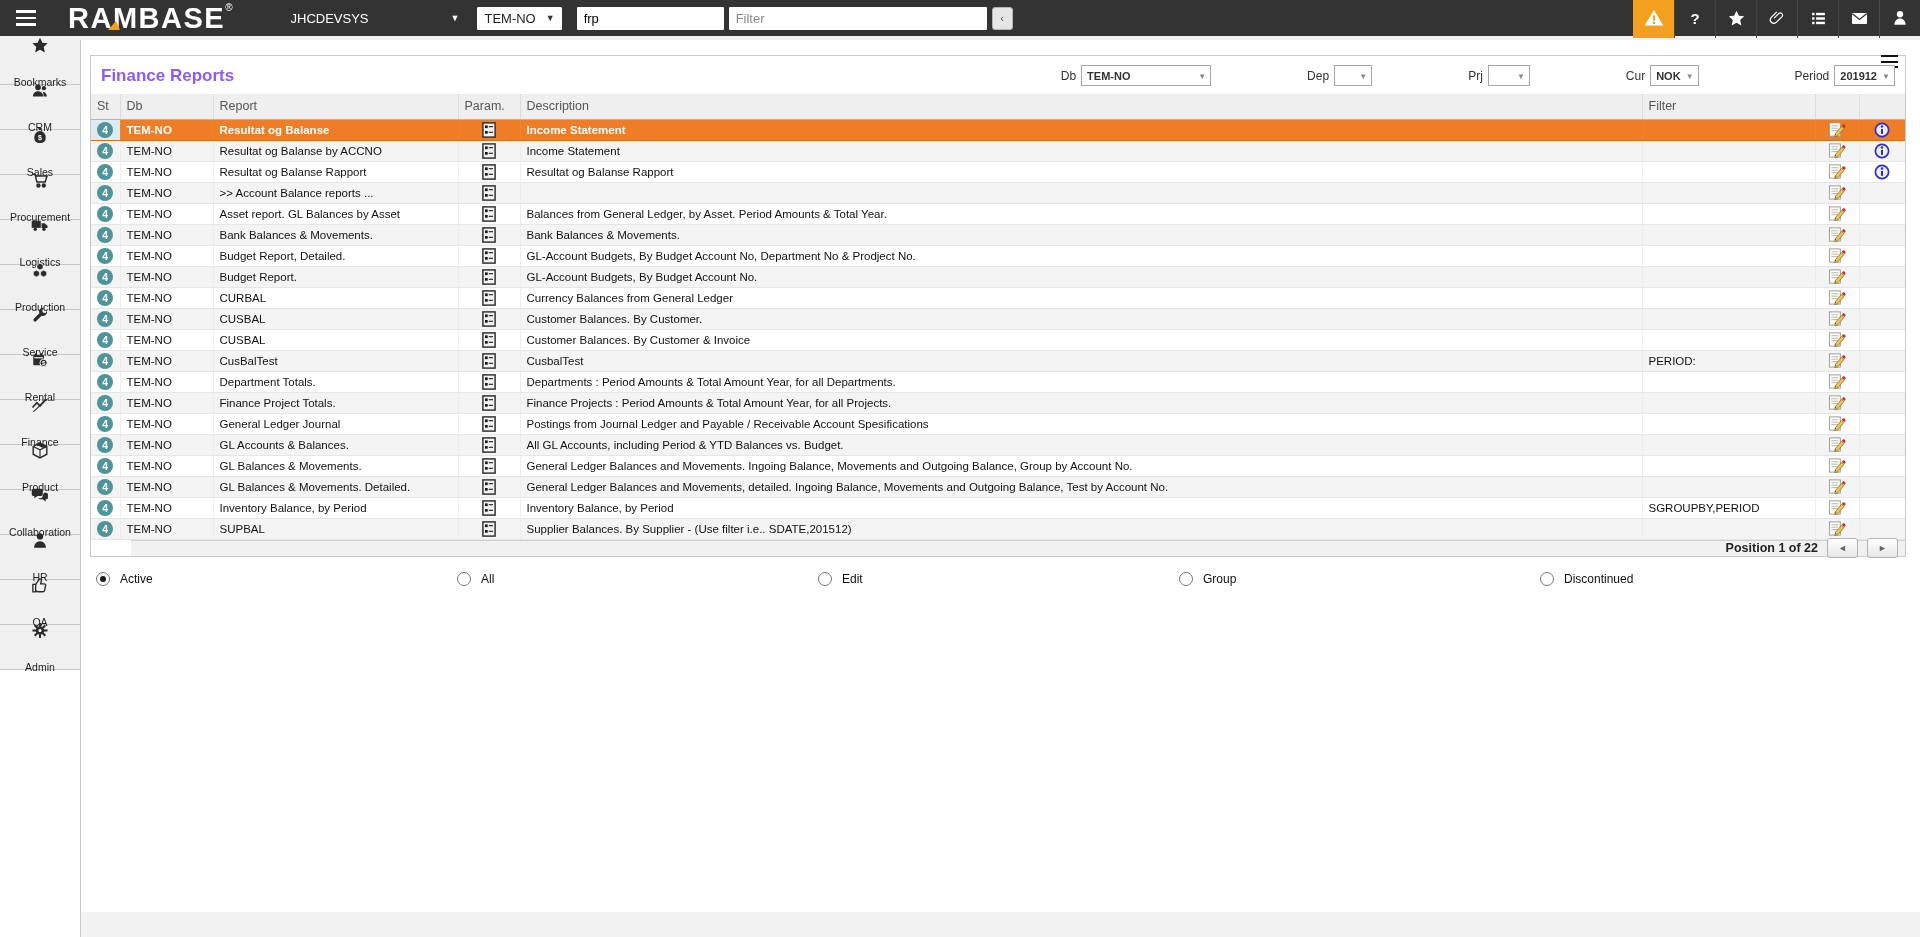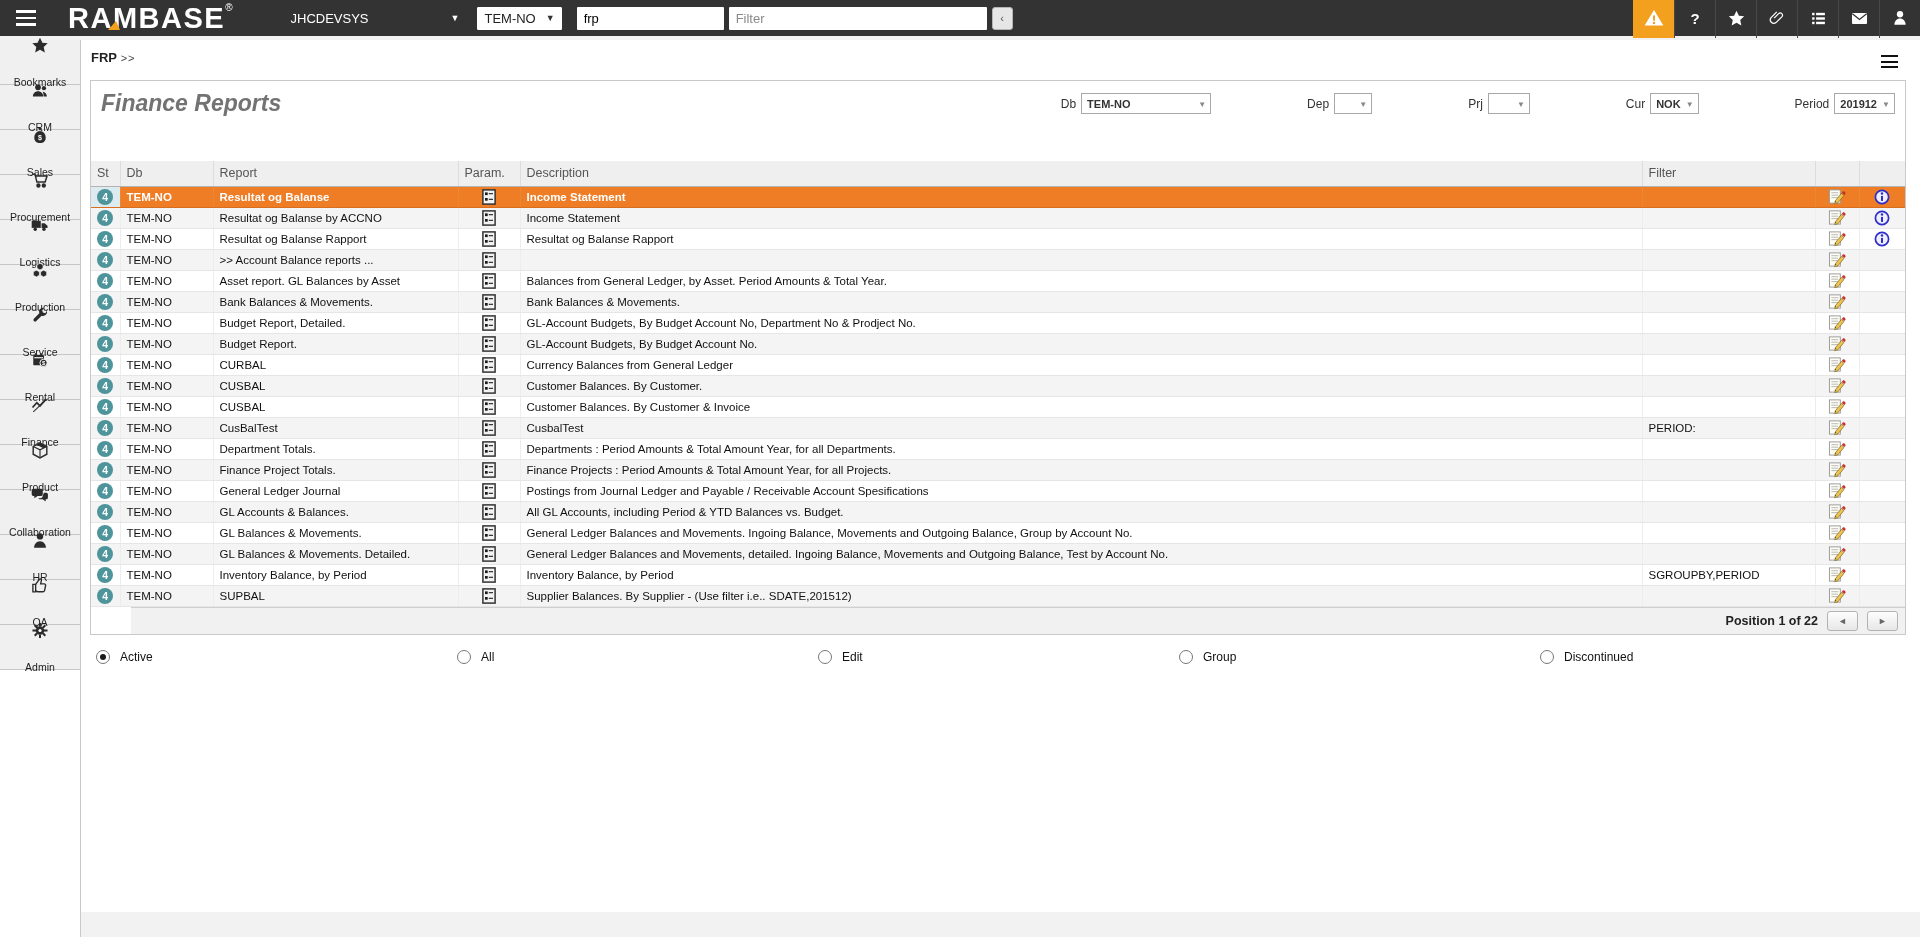--- a/index.html
+++ b/index.html
@@ -42,43 +42,43 @@
   
   .content { position:absolute; top:40px; left:81px; width:1839px; height:872px; background:#fff; }
   .breadcrumb { padding:10px 0 0 10px; font-size:13px; }
   .breadcrumb b { font-weight:bold; }
   .breadcrumb .arrows { color:#444; font-size:11px; letter-spacing:1px; }
   .content-menu { position:absolute; top:15px; right:22px; display:flex; flex-direction:column; gap:3.5px; cursor:pointer; }
   .content-menu span { width:17px; height:2px; background:#111; }
 
   .panel { margin:15px 14px 0 9px; border:1px solid #c9c9c9; background:#fff; }
   .panel-head { display:flex; align-items:center; padding:9px 10px 8px 10px; }
-  .panel-title { font-size:23px; font-weight:bold; color:#737373;font-style:italic; }
+  .panel-title { font-size:17px; font-weight:bold; color:#8b5cf6; }
   .controls { margin-left:auto; display:flex; align-items:center; }
   .control { display:flex; align-items:center; margin-left:96px; font-size:12px; color:#333; }
   .control .box { border:1px solid #a8a8a8; height:21px; margin-left:5px; display:flex; align-items:center;
     padding:0 17px 0 5px; position:relative; font-weight:bold; font-size:11px; background:#fff; cursor:pointer; }
   .control .box .caret { position:absolute; right:4px; top:6px; font-size:8px; color:#888; font-weight:normal; }
 
-  table { width:100%; border-collapse:collapse; table-layout:fixed;margin-top:36px; }
+  table { width:100%; border-collapse:collapse; table-layout:fixed; }
   th { height:25px; background:#efefef; border-bottom:1px solid #b3b3b3; border-right:1px solid #dcdcdc;
     font-weight:normal; font-size:12.5px; color:#555; text-align:left; padding:0 6px; }
   th:last-child { border-right:none; }
   td { height:21px; border-bottom:1px solid #e6e6e6; border-right:1px solid #ededed; padding:0 6px;
     font-size:11.5px; white-space:nowrap; overflow:hidden; color:#111; }
   td:last-child { border-right:none; }
   tr.alt td { background:#f4f4f4; }
   tr.selected td { background:#EE7D26; color:#fff; font-weight:bold; border-bottom-color:#d86f1e; border-right-color:#e8882f; }
   tr.selected td.st-cell { background:#dcebf0; }
   td.st-cell, td.param-cell, td.edit-cell, td.info-cell { text-align:center; padding:0; }
   .st-badge { display:inline-block; width:16px; height:16px; border-radius:50%; background:#4E949B; color:#fff;
     font-size:10.5px; font-weight:bold; line-height:16px; text-align:center; vertical-align:middle; }
   .param-cell svg, .edit-cell svg, .info-cell svg { vertical-align:middle; cursor:pointer; }
 
-  .table-footer { height:27px; background:#f1f1f1; border-top:1px solid #cfcfcf; display:flex; align-items:center;
+  .table-footer { height:16px; background:#f1f1f1; border-top:1px solid #cfcfcf; display:flex; align-items:center;
     justify-content:flex-end; padding-right:7px; gap:9px;margin-left:40px; }
   .position-text { font-size:12.5px; font-weight:bold; color:#222; }
   .pg-btn { width:31px; height:20px; border:1px solid #b3b3b3; border-radius:3px; background:linear-gradient(#fefefe,#e7e7e7);
     color:#666; font-size:9px; line-height:18px; text-align:center; cursor:pointer; }
 
   .radios { display:flex; margin:15px 0 0 15px; }
   .radio-item { width:361px; display:flex; align-items:center; gap:10px; cursor:pointer; }
   .radio-circle { width:14px; height:14px; border:1px solid #777; border-radius:50%; background:#fff; position:relative; flex:none; }
   .radio-circle.on::after { content:''; position:absolute; left:3px; top:3px; width:6px; height:6px; background:#1a1a1a; border-radius:50%; }
   .radio-label { font-size:12px; color:#111; }
@@ -267,24 +267,20 @@
             <line x1="15.6" y1="8.4" x2="18.7" y2="5.3"></line>
           </g>
           <circle cx="12" cy="12" r="5.4" fill="#2b2b2b"></circle>
           <circle cx="12" cy="12" r="2" fill="#ffffff"></circle>
         </svg></span>
     <span class="sb-label">Admin</span>
   </div>
   </div>
 
 <div class="content">
-  <div class="breadcrumb">
-    <b>FRP</b>
-    <span class="arrows">&gt;&gt;</span>
-  </div>
   <div class="content-menu">
       <span></span>
       <span></span>
       <span></span>
     </div>
 
   <div class="panel">
     <div class="panel-head">
       <span class="panel-title">Finance Reports</span>
       <div class="controls">

